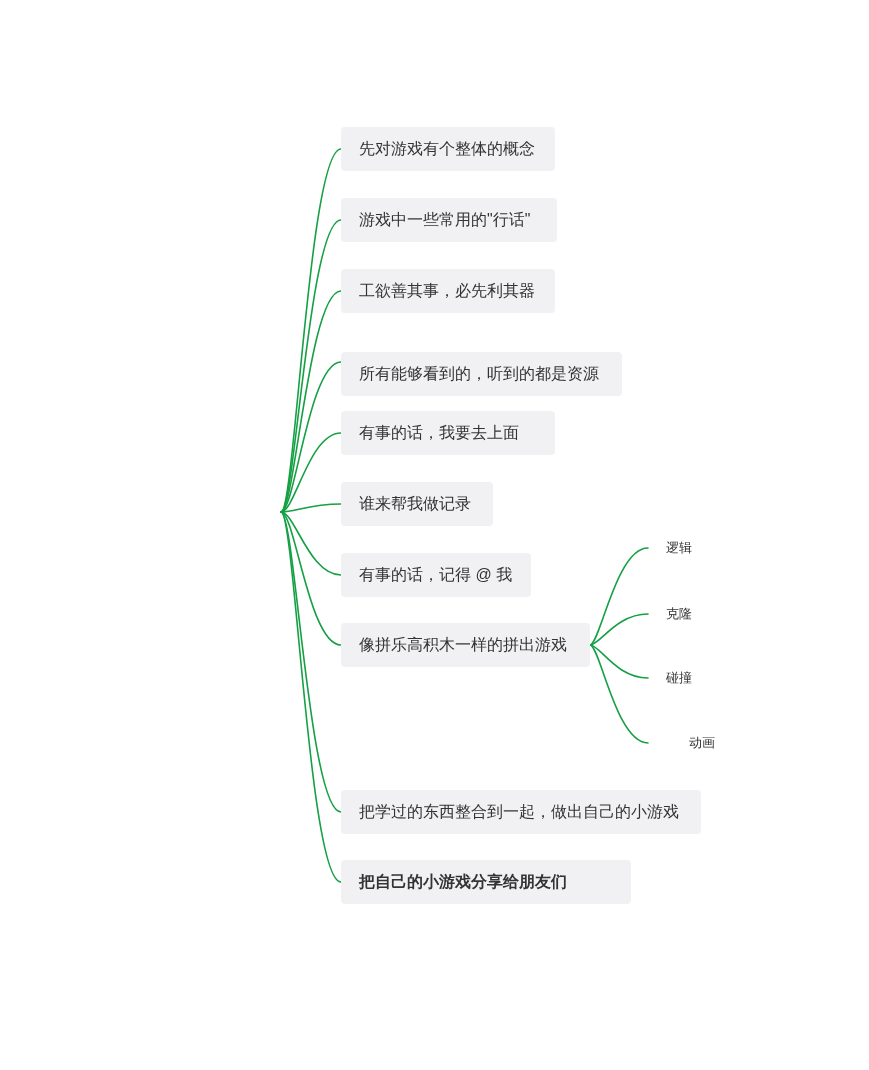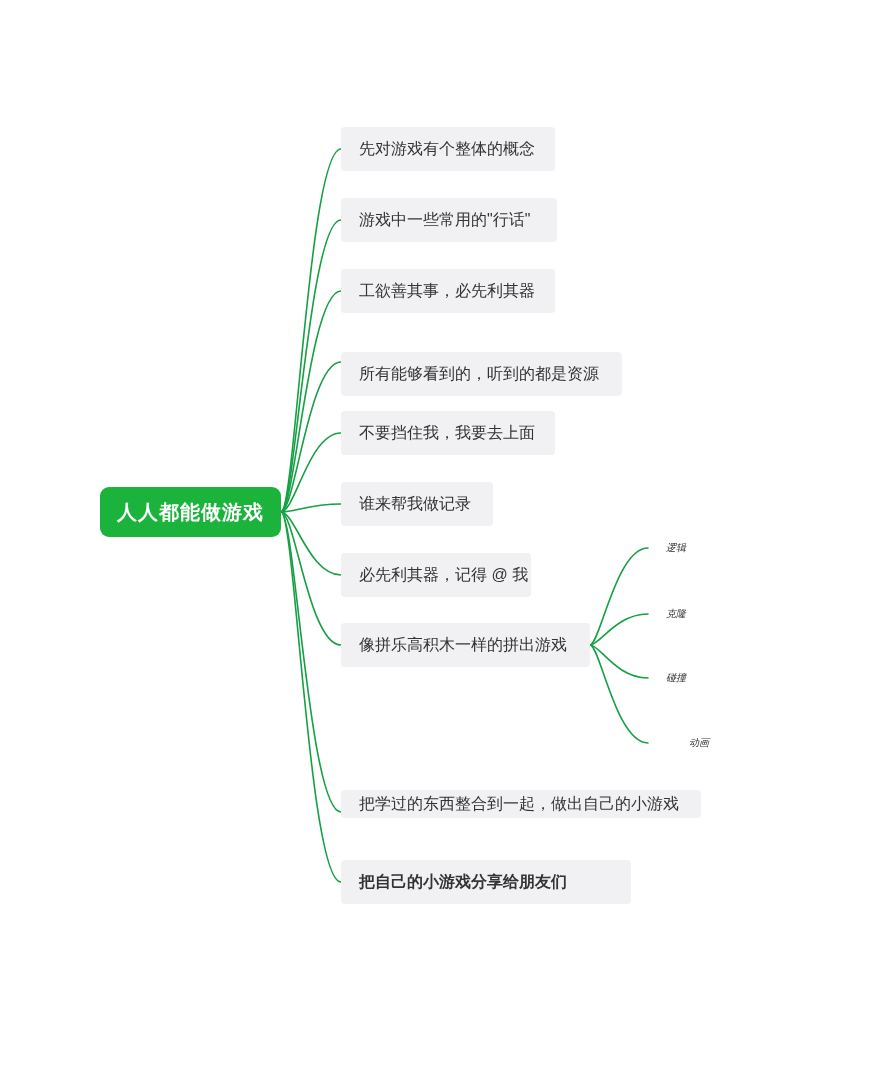--- a/index.html
+++ b/index.html
@@ -55,23 +55,22 @@
     background: #f1f1f3;
     color: #333333;
     font-size: 16px;
     border-radius: 4px;
     padding: 0 18px;
   }
 
   .node-leaf {
     background: transparent;
     color: #333333;
-    font-size: 10px;
+    font-size: 13px;
     padding: 0;
-    font-style: italic;
   }
 </style>
 </head>
 <body>
 
 <div id="mindmap-canvas">
 
   <svg id="connector-layer" viewBox="0 0 869 1070" xmlns="http://www.w3.org/2000/svg">
       <path d="M 281 512 C 295 512, 309 149, 341 149" fill="none" stroke="#15a044" stroke-width="1.6" stroke-linecap="round"></path>
       <path d="M 281 512 C 295 512, 309 220, 341 220" fill="none" stroke="#15a044" stroke-width="1.6" stroke-linecap="round"></path>
@@ -82,62 +81,59 @@
       <path d="M 281 512 C 295 512, 309 575, 341 575" fill="none" stroke="#15a044" stroke-width="1.6" stroke-linecap="round"></path>
       <path d="M 281 512 C 295 512, 309 645, 341 645" fill="none" stroke="#15a044" stroke-width="1.6" stroke-linecap="round"></path>
       <path d="M 590 645 C 600 645, 616 548, 648 548" fill="none" stroke="#15a044" stroke-width="1.6" stroke-linecap="round"></path>
       <path d="M 590 645 C 600 645, 616 614, 648 614" fill="none" stroke="#15a044" stroke-width="1.6" stroke-linecap="round"></path>
       <path d="M 590 645 C 600 645, 616 678, 648 678" fill="none" stroke="#15a044" stroke-width="1.6" stroke-linecap="round"></path>
       <path d="M 590 645 C 600 645, 616 743, 648 743" fill="none" stroke="#15a044" stroke-width="1.6" stroke-linecap="round"></path>
       <path d="M 281 512 C 295 512, 309 812, 341 812" fill="none" stroke="#15a044" stroke-width="1.6" stroke-linecap="round"></path>
       <path d="M 281 512 C 295 512, 309 882, 341 882" fill="none" stroke="#15a044" stroke-width="1.6" stroke-linecap="round"></path>
     </svg>
 
-  <div class="node node-root" id="root-node" style="left: 100px; top: 487px; width: 181px; height: 50px;">
-    <span>人人都能做游戏</span>
-  </div>
 
   <div id="branch-container">
       <div class="node node-branch" style="left: 341px; top: 127px; width: 214px; height: 44px;">
         <span>先对游戏有个整体的概念</span>
       </div>
       <div class="node node-branch" style="left: 341px; top: 198px; width: 216px; height: 44px;">
         <span>游戏中一些常用的"行话"</span>
       </div>
       <div class="node node-branch" style="left: 341px; top: 269px; width: 214px; height: 44px;">
         <span>工欲善其事，必先利其器</span>
       </div>
       <div class="node node-branch" style="left: 341px; top: 340px; width: 281px; height: 44px; margin-top: 12px;">
         <span>所有能够看到的，听到的都是资源</span>
       </div>
       <div class="node node-branch" style="left: 341px; top: 411px; width: 214px; height: 44px;">
-        <span>不要挡住我，我要去上面</span>
+        <span>有事的话，我要去上面</span>
       </div>
       <div class="node node-branch" style="left: 341px; top: 482px; width: 152px; height: 44px; text-align: right;">
         <span>谁来帮我做记录</span>
       </div>
       <div class="node node-branch" style="left: 341px; top: 553px; width: 190px; height: 44px;">
-        <span>必先利其器，记得 @ 我</span>
+        <span>有事的话，记得 @ 我</span>
       </div>
       <div class="node node-branch" style="left: 341px; top: 623px; width: 249px; height: 44px;">
         <span>像拼乐高积木一样的拼出游戏</span>
       </div>
       <div class="node node-leaf" style="left: 666px; top: 538px; width: 36px; height: 20px;">
         <span>逻辑</span>
       </div>
       <div class="node node-leaf" style="left: 666px; top: 604px; width: 36px; height: 20px;">
         <span>克隆</span>
       </div>
       <div class="node node-leaf" style="left: 666px; top: 668px; width: 36px; height: 20px; text-align: center;">
         <span>碰撞</span>
       </div>
       <div class="node node-leaf" style="left: 666px; top: 733px; width: 36px; height: 20px; margin-left: 23px;">
         <span>动画</span>
       </div>
-      <div class="node node-branch" style="left: 341px; top: 790px; width: 360px; height: 28px;">
+      <div class="node node-branch" style="left: 341px; top: 790px; width: 360px; height: 44px;">
         <span>把学过的东西整合到一起，做出自己的小游戏</span>
       </div>
       <div class="node node-branch" style="left: 341px; top: 860px; width: 290px; height: 44px; font-weight: bold;">
         <span>把自己的小游戏分享给朋友们</span>
       </div>
     </div>
 
 </div>
 
 </body></html>

